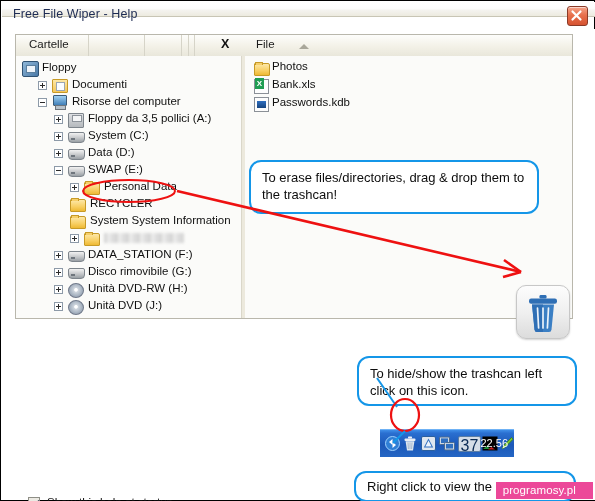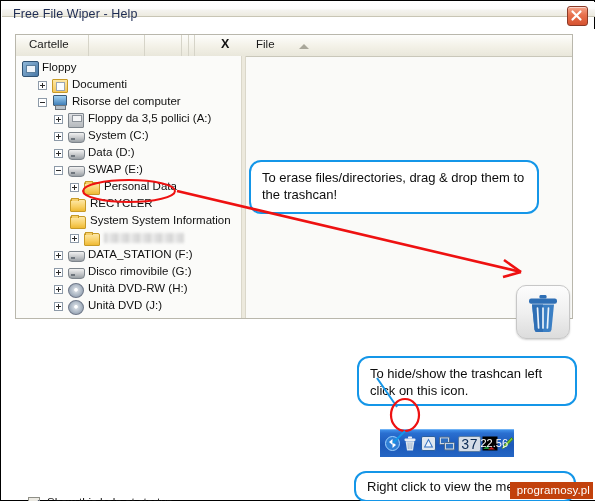--- a/index.html
+++ b/index.html
@@ -196,22 +196,22 @@
   
   .chkwrap{position:absolute;left:26px;top:467px;font-size:11.5px;color:#111;}
   .chk{
     position:absolute;left:0;top:1px;width:12px;height:12px;box-sizing:border-box;
     background:#eceae3;border:1px solid #8e8e86;
   }
   .chk svg{position:absolute;left:1px;top:1px;}
   .chklbl{position:absolute;left:19px;top:0px;white-space:nowrap;}
   .wm{
     position:absolute;right:1px;bottom:1px;
-    background:#c2410c;color:#ffffff;
-    font-size:11.5px;padding:2px 3px 3px 7px;letter-spacing:.1px;
+    background:#ec4899;color:#ffffff;
+    font-size:11.5px;padding:2px 17px 3px 7px;letter-spacing:.1px;
   }
   svg{display:block;overflow:visible;}
   .ovl{position:absolute;left:0;top:0;width:595px;height:501px;pointer-events:none;}
 </style>
 </head>
 <body>
 
 <div class="window">
 
   <div class="titlebar">
@@ -339,20 +339,40 @@
           </div>
           <div class="row" style="top: 242px; left: 38px;">
             <span class="plus col" style="left:0px"></span>
             <span style="position:absolute;left:14px;top:0;width:16px;height:16px">
               <span class="ic dvd"></span>
             </span>
             <span class="lbl" style="left:34px">Unità DVD (J:)</span>
           </div>
         </div>
 
+      <div class="files">
+          <div class="frow" style="top: 4px;">
+            <span style="position:absolute;left:0;top:0;width:16px;height:16px">
+              <span class="ic folder" style="left:1px"></span>
+            </span>
+            <span class="flbl">Photos</span>
+          </div>
+          <div class="frow" style="top: 22px;">
+            <span style="position:absolute;left:0;top:0;width:16px;height:16px">
+              <span class="xls"></span>
+            </span>
+            <span class="flbl">Bank.xls</span>
+          </div>
+          <div class="frow" style="top: 40px;">
+            <span style="position:absolute;left:0;top:0;width:16px;height:16px">
+              <span class="kdb"></span>
+            </span>
+            <span class="flbl">Passwords.kdb</span>
+          </div>
+        </div>
     </div>
 
     <div class="trash">
       <svg width="52" height="52" viewBox="0 0 52 52">
         <rect x="22.5" y="9" width="7" height="3.5" rx="1.2" fill="#2f6fb5"></rect>
         <rect x="12" y="12.5" width="28" height="5.2" rx="2.2" fill="#2f6fb5"></rect>
         <path d="M15 18.5 L17.5 43.5 Q17.8 46 20 46 L32 46 Q34.2 46 34.5 43.5 L37 18.5 Z" fill="#3b7fc4"></path>
         <path d="M15 18.5 L17.5 43.5 Q17.8 46 20 46 L26 46 L26 18.5 Z" fill="#2f6fb5"></path>
         <g stroke="#eaf2fa" stroke-width="1.7" stroke-linecap="round">
           <path d="M20.5 22 L21.6 42"></path>
@@ -383,21 +403,21 @@
         <path d="M7.5 2.6 L12.2 11.6 L2.8 11.6 Z" fill="#2f6fc0"></path>
         <path d="M7.5 4.6 L10.6 10.6 L4.4 10.6 Z" fill="#eef4fb"></path>
       </svg>
       <svg class="tray-ic" style="left:59px" width="16" height="15" viewBox="0 0 16 15">
         <rect x="0.5" y="1" width="10" height="7.5" rx="1" fill="#cfd8e2" stroke="#4a6b90"></rect>
         <rect x="2" y="2.4" width="7" height="4.6" fill="#2f6fc0"></rect>
         <rect x="5.5" y="6.5" width="10" height="7.5" rx="1" fill="#cfd8e2" stroke="#4a6b90"></rect>
         <rect x="7" y="7.9" width="7" height="4.6" fill="#2f6fc0"></rect>
       </svg>
       <div class="tray-ic" style="left:78px;width:21px;height:14px;background:#d5dde7;border:1px solid #5b7da4;border-radius:2px;">
-        <span style="position:absolute;left:0;right:0;top:0px;text-align:center;font-size:14px;color:#0b2b55;font-family:Liberation Mono, monospace;">37</span>
+        <span style="position:absolute;left:0;right:0;top:0px;text-align:center;font-size:16px;color:#0b2b55;font-family:Liberation Sans, sans-serif;">37</span>
       </div>
       <svg class="tray-ic" style="left:102px" width="16" height="15" viewBox="0 0 16 15">
         <rect x="0.5" y="0.5" width="15" height="14" fill="#000000"></rect>
         <path d="M1 13 L5 10 L8 13 Z" fill="#1f8f3a"></path>
         <path d="M6 13.5 L9.5 11 L13 13.5 Z" fill="#c22020"></path>
       </svg>
       <svg class="tray-ic" style="left:120px" width="14" height="15" viewBox="0 0 14 15">
         <path d="M11.5 1.5 L13 3.2 L5 11.5 L2.4 12.6 L3.3 10 Z" fill="#7ec832" stroke="#3f7a14" stroke-width=".8"></path>
         <path d="M2.4 12.6 L3.3 10 L5 11.5 Z" fill="#e9f5db"></path>
       </svg>

